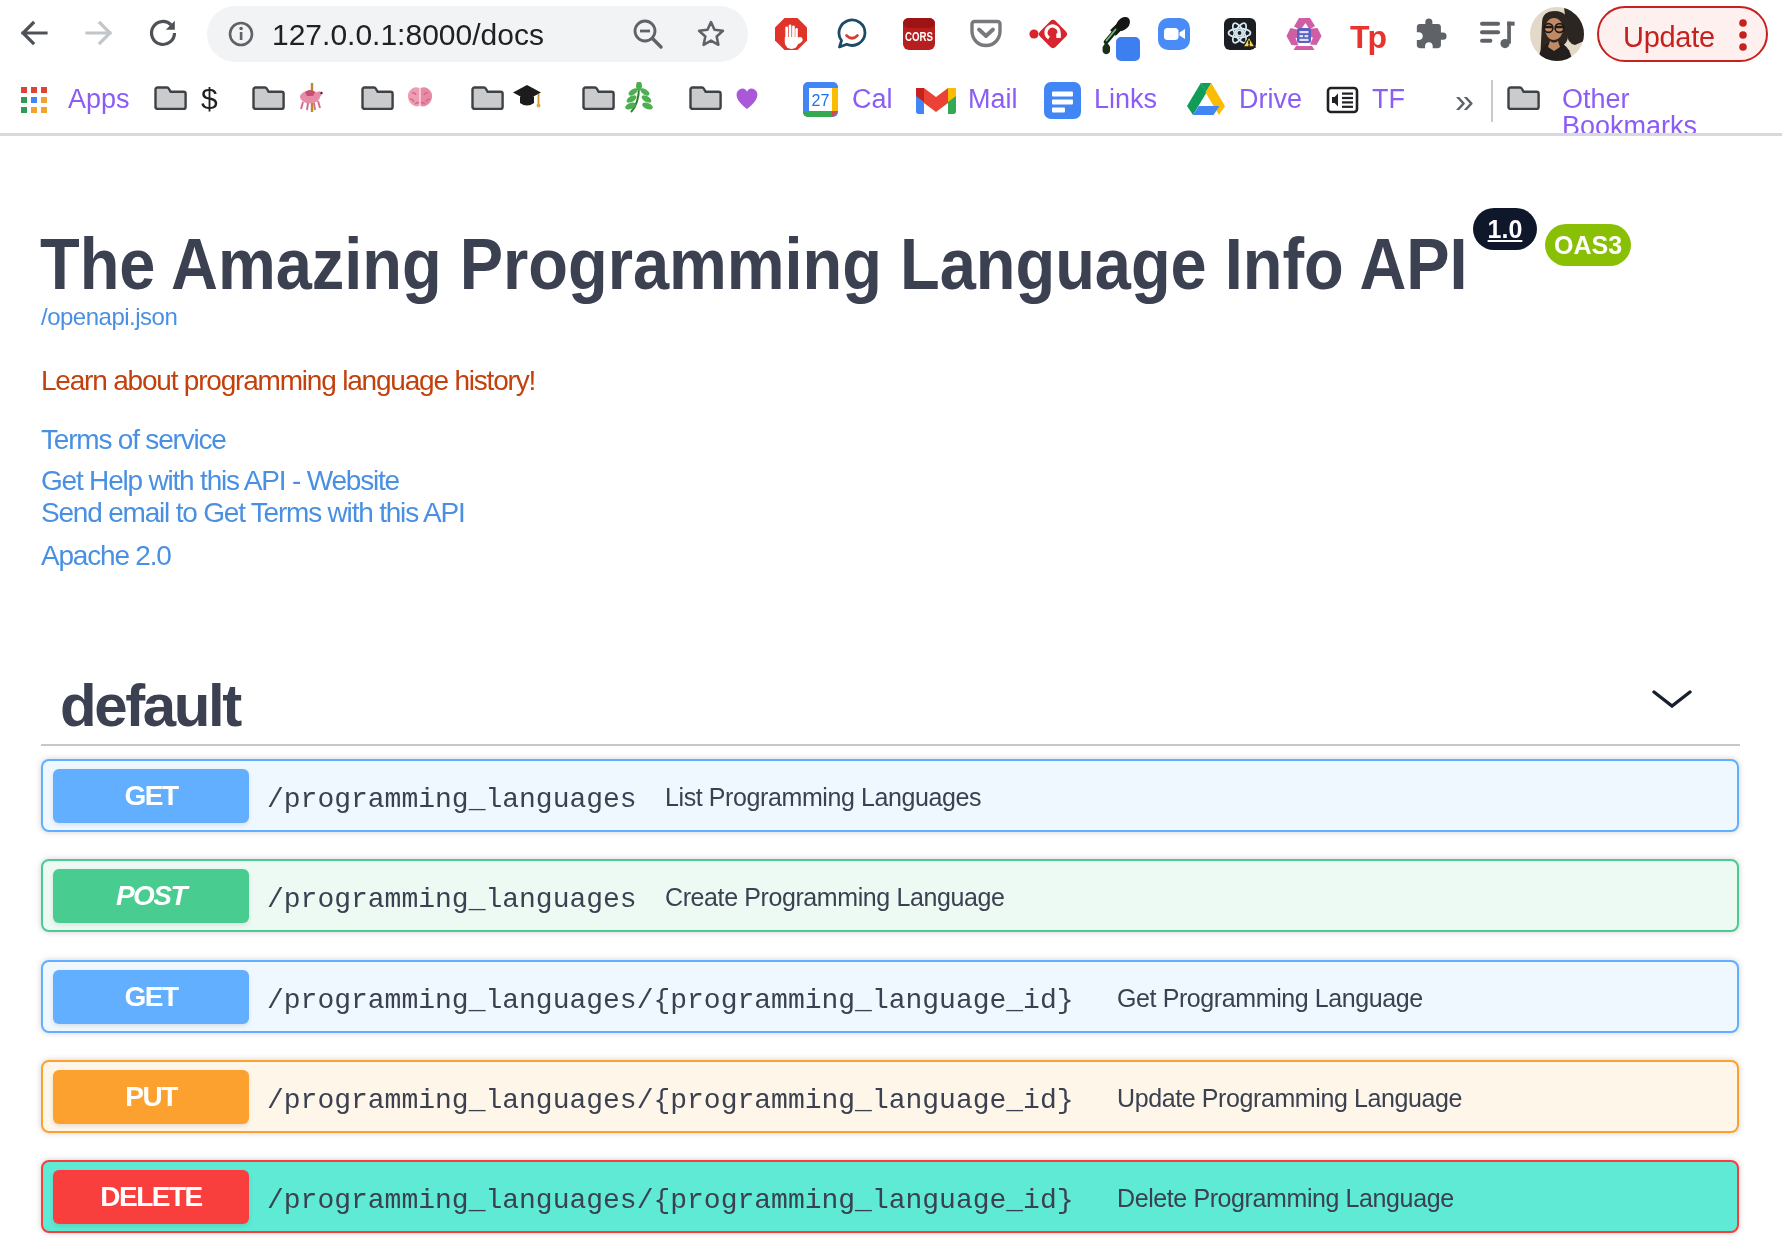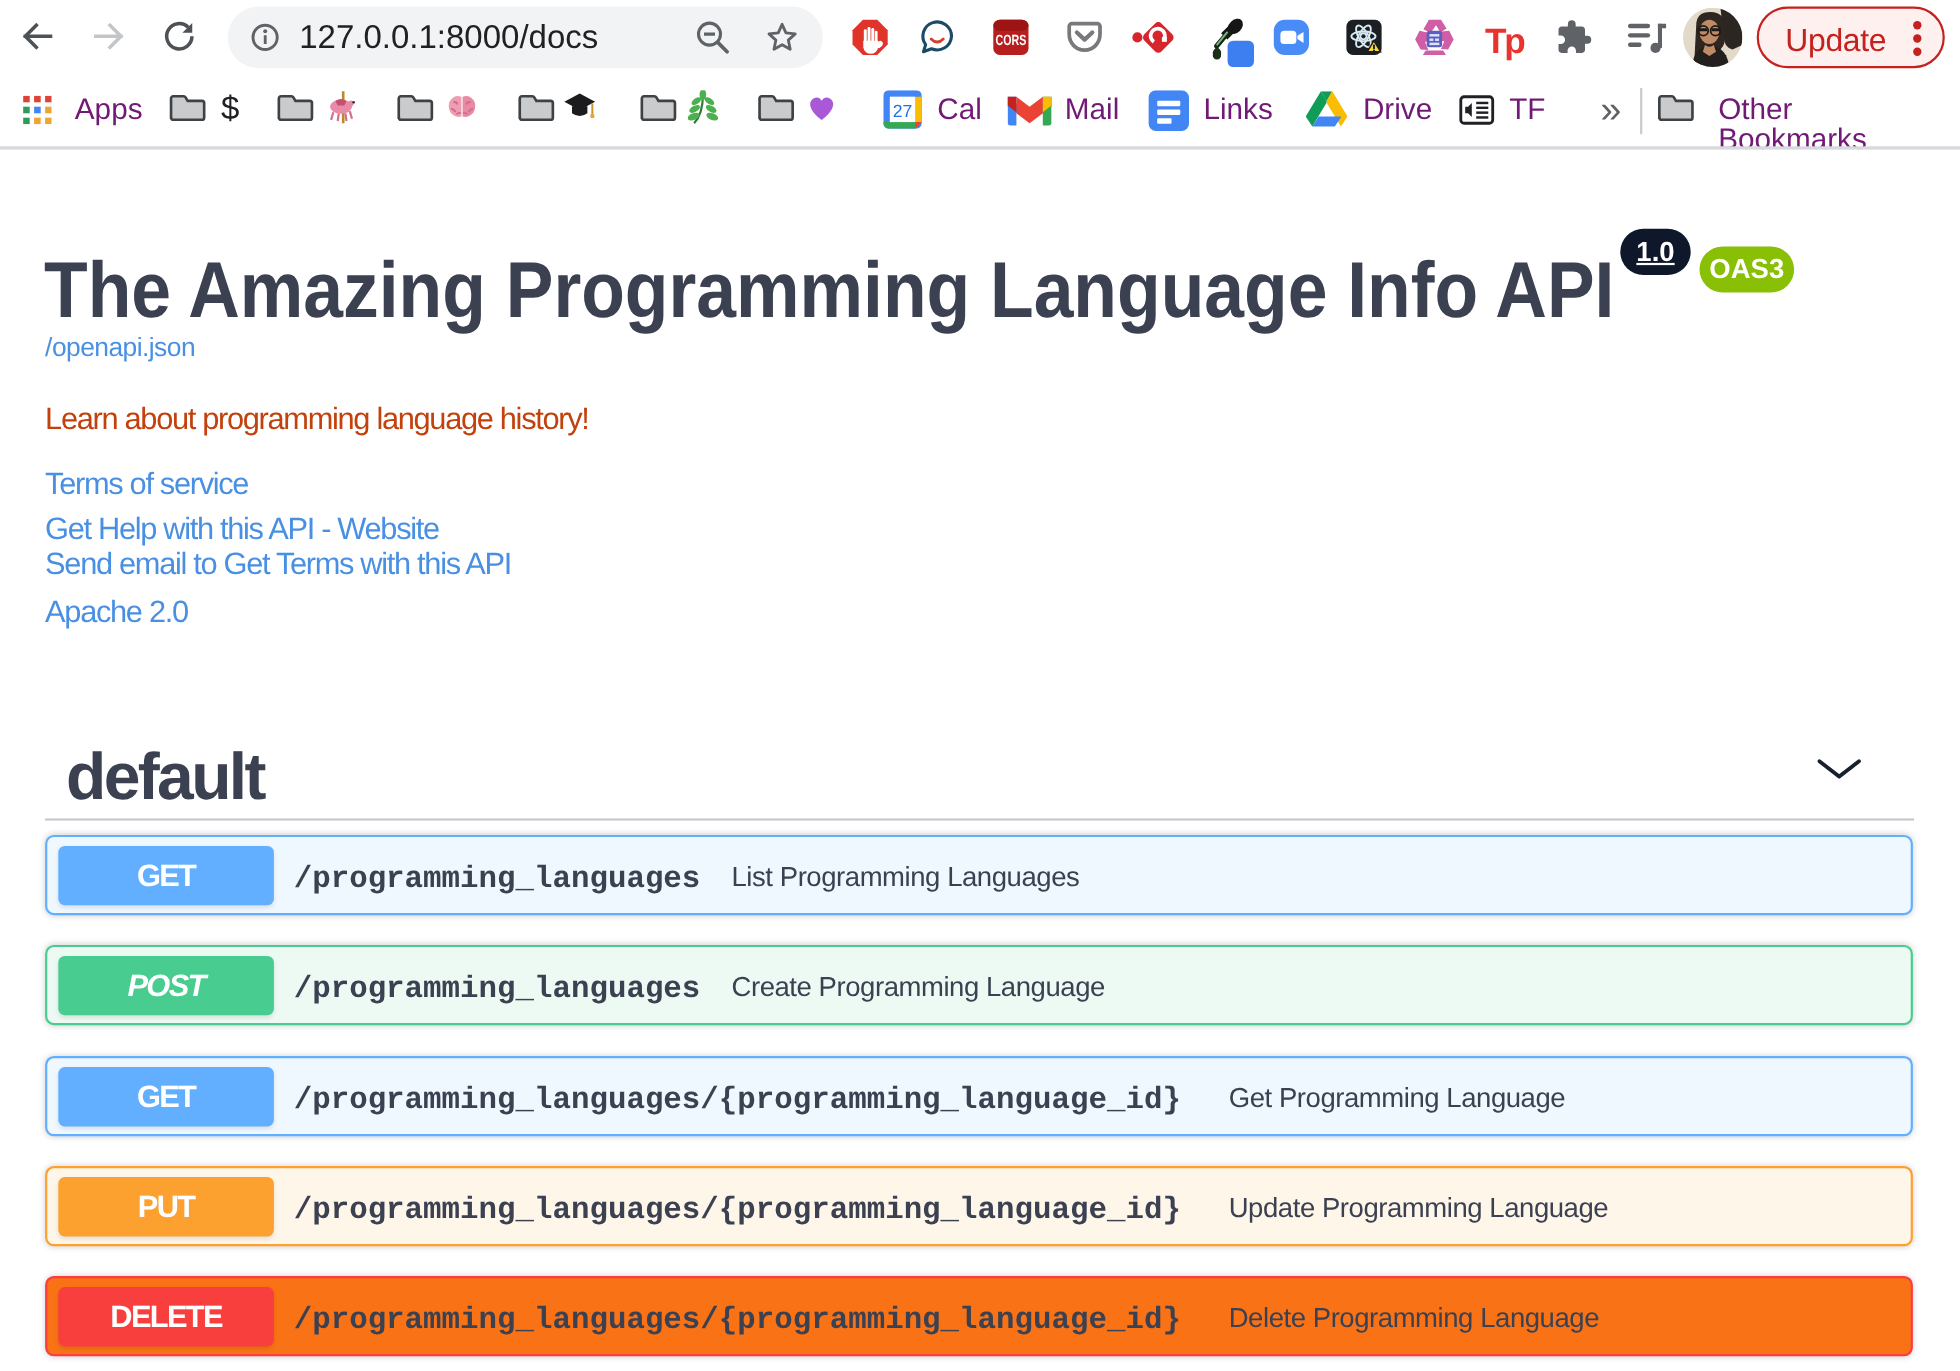--- a/index.html
+++ b/index.html
@@ -5,35 +5,35 @@
 * { margin:0; padding:0; box-sizing:border-box; }
 html,body { width:1782px; height:1246px; background:#fff; overflow:hidden; }
 body { font-family:"Liberation Sans", sans-serif; }
 #page { position:relative; width:1492px; height:1246px; background:#fff; }
 .abs { position:absolute; line-height:1; }
 
 #urlpill { left:207px; top:6px; width:541px; height:56px; border-radius:28px; background:#f1f3f4; }
 #urltext { left:272px; top:20px; font-size:30px; color:#202124; }
 #updatepill { left:1597px; top:6px; width:171px; height:56px; border-radius:28px; background:#fdf0ee; border:2.5px solid #c5221f; }
 #updatetext { left:1623px; top:23px; font-size:29px; color:#c5221f; letter-spacing:-0.3px; }
-.bm-label { top:86px; font-size:27px; color:#701a75; }
+.bm-label { top:86px; font-size:27px; color:#8b5cf6; }
 #bmdivider { left:0; top:133px; width:1782px; height:3px; background:#d8d9dd; }
 
 .sw-title { left:40px; top:228px; font-size:72px; font-weight:bold; color:#3b4151; transform:scaleX(0.902); transform-origin:left top; white-space:nowrap; }
 .badge { height:42px; border-radius:21px; color:#fff; font-weight:bold; font-size:25px; text-align:center; }
 .link { color:#4990e2; font-size:28px; letter-spacing:-1.2px; }
 .desc { color:#c2410c; font-size:28px; letter-spacing:-1.2px; }
 .opblock { left:41px; width:1698px; height:73px; border-radius:8px; border:2px solid; box-shadow:0 0 6px rgba(0,0,0,.19); }
 .op-get    { border-color:#61affe; background:#eff7ff; }
 .op-post   { border-color:#49cc90; background:#edfaf4; }
 .op-put    { border-color:#fca130; background:#fff6ea; }
-.op-delete { border-color:#f93e3e; background:#f97316; }
+.op-delete { border-color:#f93e3e; background:#5eead4; }
 .method { left:10px; top:8px; width:196px; height:54px; border-radius:6px; color:#fff; font-weight:bold; font-size:28px; letter-spacing:-1.5px; text-align:center; line-height:54px; box-shadow:0 2px 4px rgba(0,0,0,.1); }
 .m-get { background:#61affe; } .m-post { background:#49cc90;font-style:italic; } .m-put { background:#fca130; } .m-delete { background:#f93e3e; }
-.path { font-family:"Liberation Mono", monospace; font-weight:bold; font-size:28px; color:#3b4151; top:25px; letter-spacing:0; }
+.path { font-family:"Liberation Mono", monospace; font-weight:normal; font-size:28px; color:#3b4151; top:25px; letter-spacing:0; }
 .opdesc { font-size:25px; color:#3b4151; top:24px; letter-spacing:-0.4px; }
 </style>
 </head>
 <body>
 <div id="page">
 
   <svg class="abs" style="left:20px;top:19px;" width="28" height="28" viewBox="0 0 28 28">
     <path d="M26 14 H3 M13 4 L3 14 L13 24" stroke="#4e5256" stroke-width="3.2" fill="none" stroke-linecap="square"></path>
   </svg>
 

